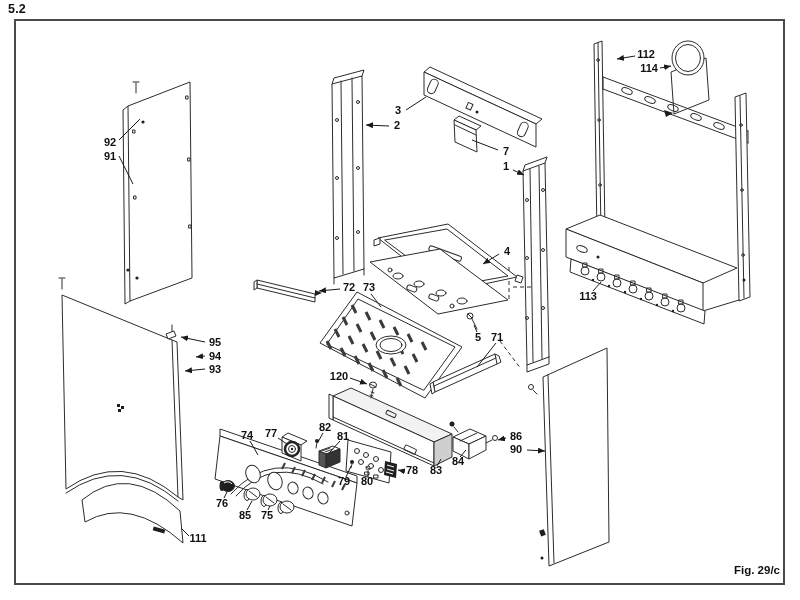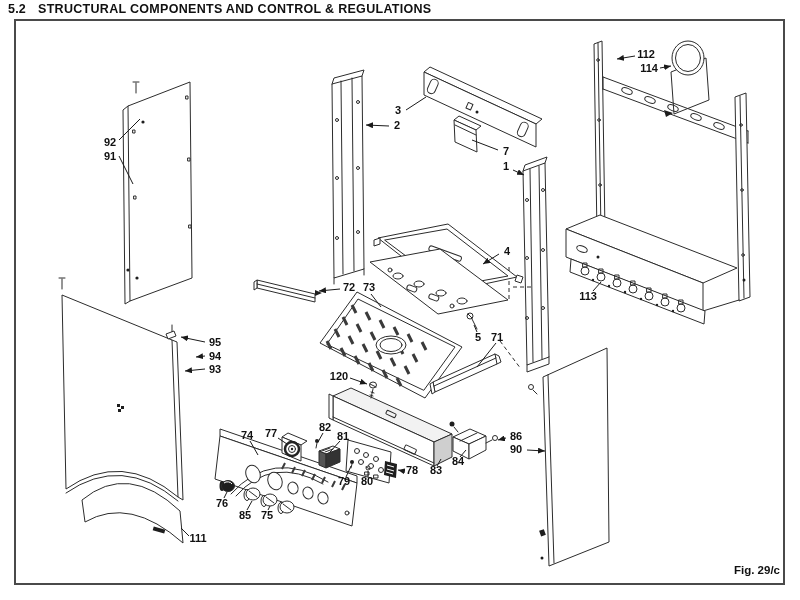--- a/index.html
+++ b/index.html
@@ -18,21 +18,20 @@
   .hatch{stroke:#3a3a3a;stroke-width:2;fill:none;}
   .dash{stroke:#2c2c2c;stroke-width:1;fill:none;stroke-dasharray:4 3;}
   .lead{stroke:#1a1a1a;stroke-width:1;}
   .plbl{font:bold 11px "Liberation Sans",sans-serif;fill:#111;text-anchor:middle;dominant-baseline:middle;}
 </style>
 </head>
 <body>
 
 <div class="page">
   <div class="hdr-num">5.2</div>
-  <div class="hdr-title">STRUCTURAL COMPONENTS AND CONTROL &amp; REGULATIONS</div>
 
   <svg id="diagram" width="800" height="600" viewBox="0 0 800 600">
     <defs>
       <marker id="arrowhead" markerWidth="8" markerHeight="6" refX="7" refY="3" orient="auto">
         <path d="M0,0 L7,3 L0,6 Z" fill="#1a1a1a"></path>
       </marker>
     </defs>
 
     <rect x="15" y="20" width="769" height="564" fill="#ffffff" stroke="#4a4a4a" stroke-width="2"></rect>
 

